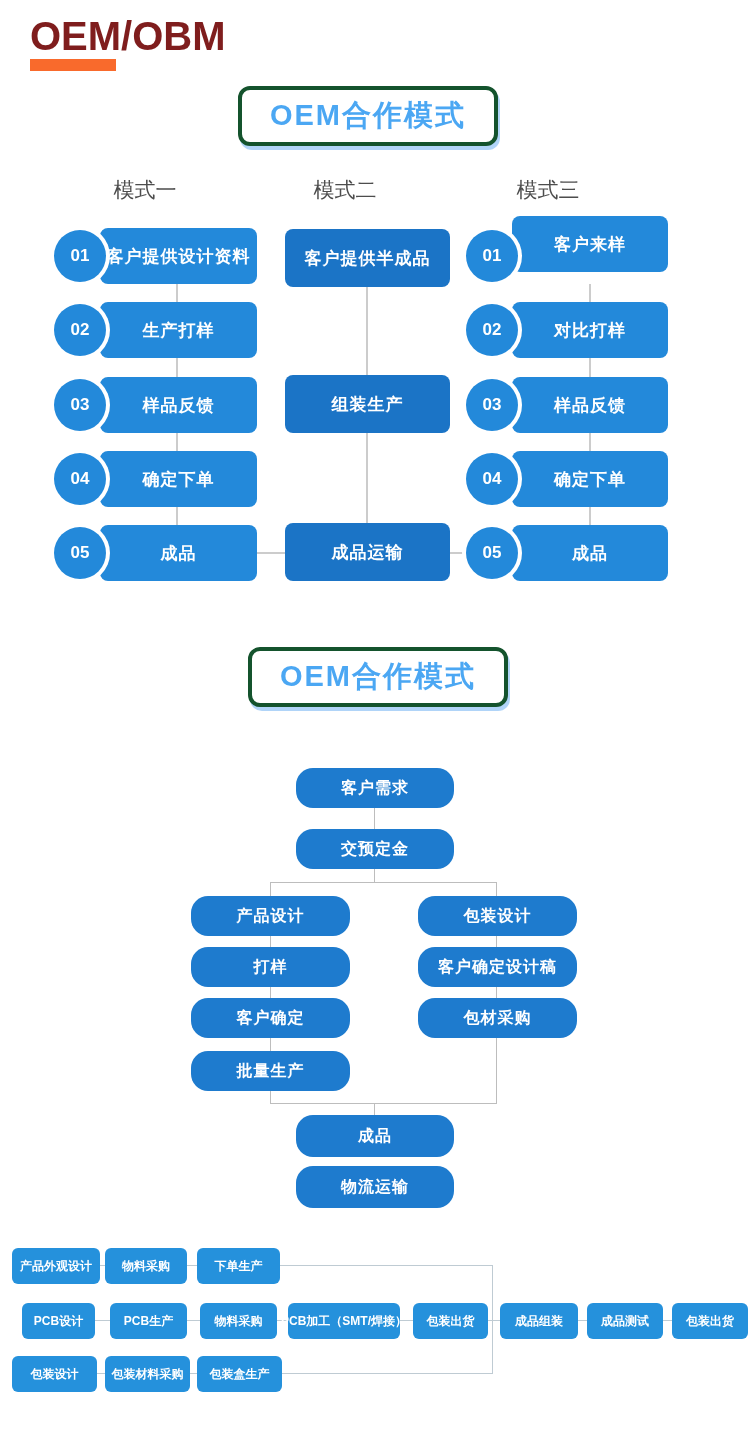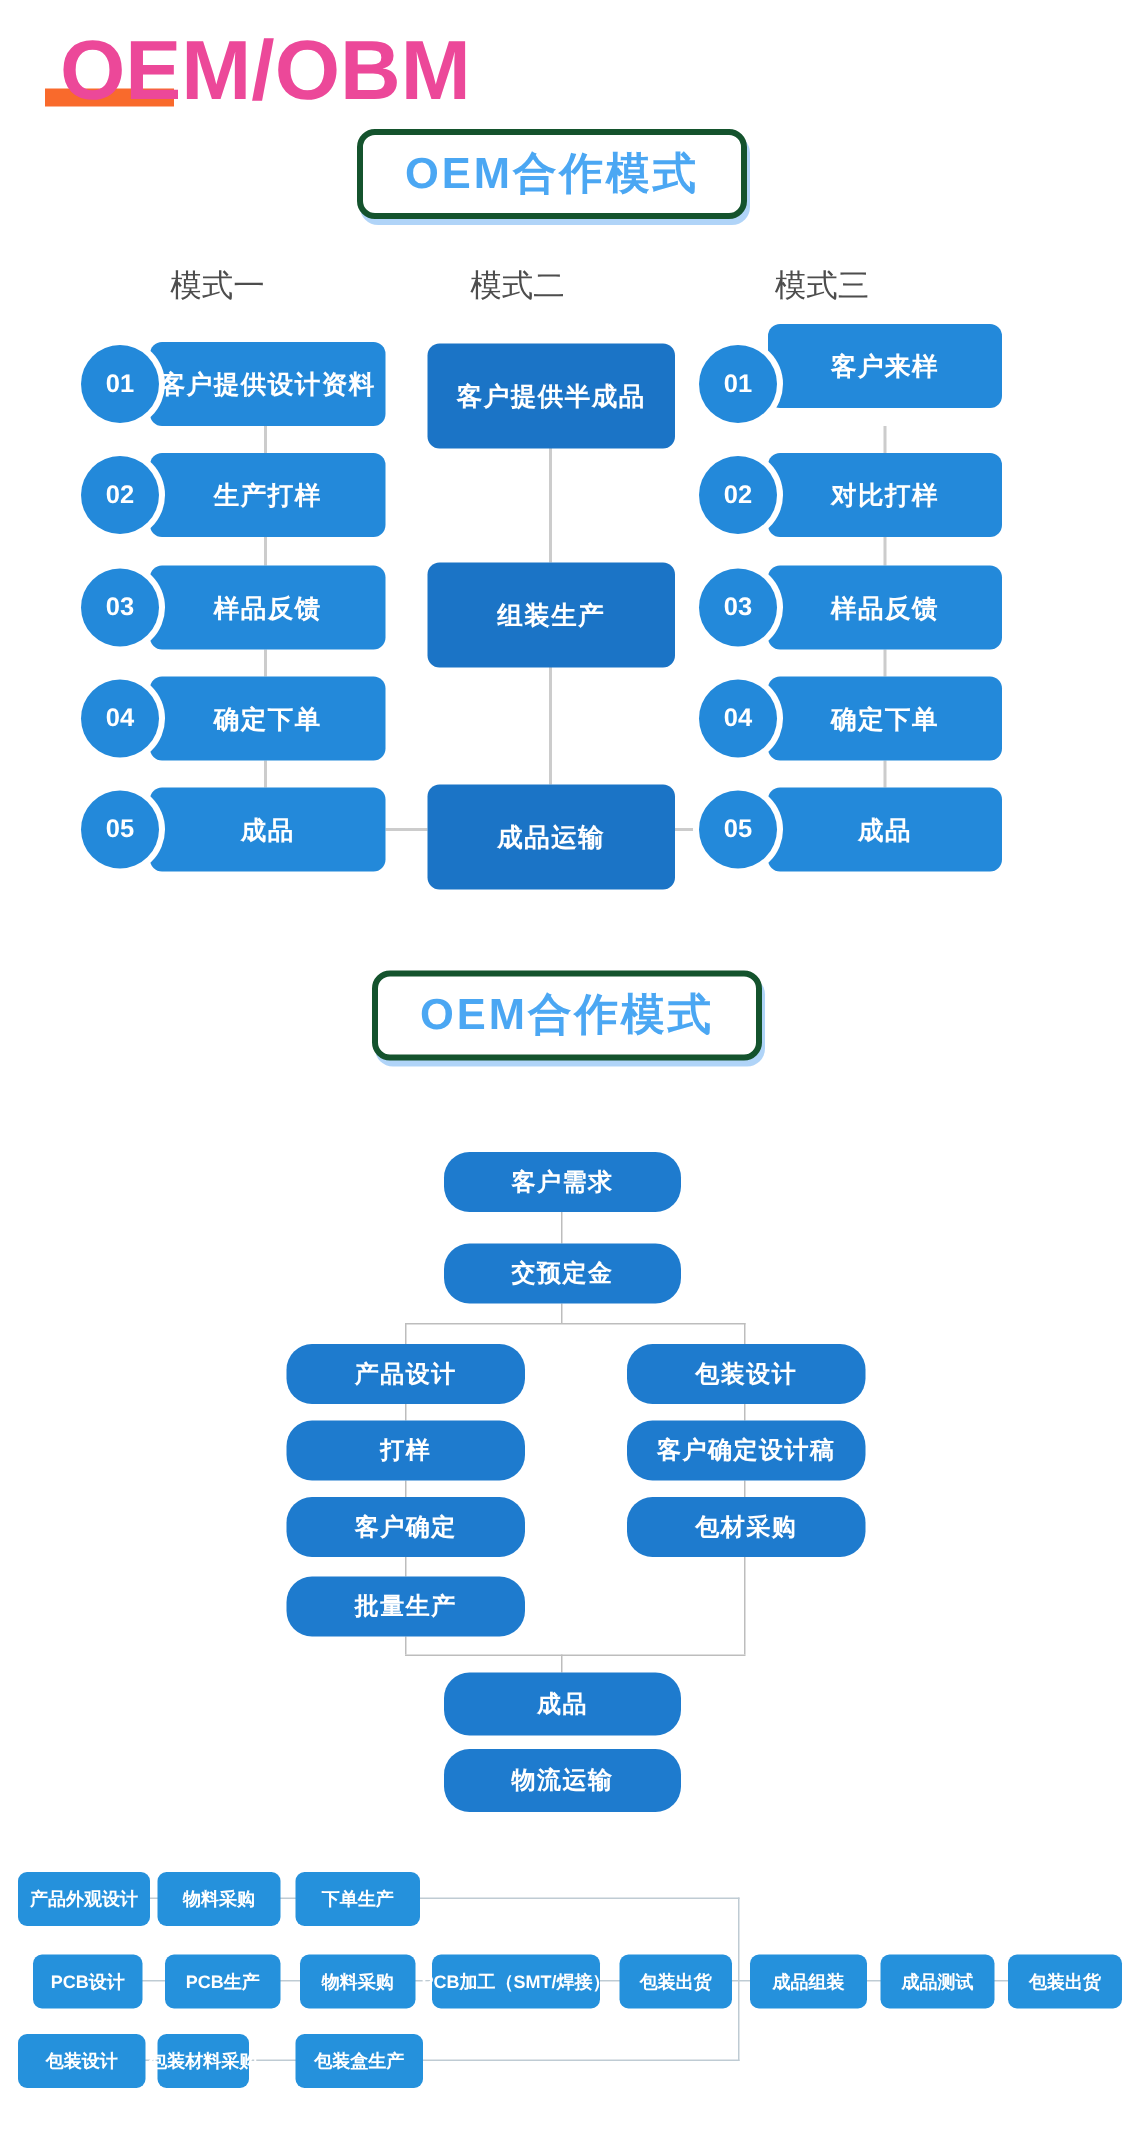--- a/index.html
+++ b/index.html
@@ -1,37 +1,37 @@
 <!DOCTYPE html>
 <html><head>
 <meta charset="utf-8">
 <style>
   html,body{margin:0;padding:0;background:#ffffff;}
   body{font-family:"Liberation Sans","DejaVu Sans",sans-serif;}
   #canvas{position:relative;width:750px;height:1437px;background:#fff;overflow:hidden;}
 
   
-  .page-title{position:absolute;left:40px;top:14px;font-size:56px;font-weight:600;color:#ec4899;z-index:1;letter-spacing:0px;}
+  .page-title{position:absolute;left:30px;top:14px;font-size:40px;font-weight:600;color:#7f1d1d;z-index:1;letter-spacing:0px;}
   .title-underline{position:absolute;left:30px;top:59px;width:86px;height:12px;background:#F96A2C;z-index:0;}
 
   
   .banner{position:absolute;background:#fff;border:4px solid #14532d;border-radius:12px;
           box-shadow:2px 4px 0 rgba(80,160,240,.45);display:flex;align-items:center;justify-content:center;}
   .banner-text{font-size:29px;font-weight:800;color:#4BA7F3;letter-spacing:2px;
                text-shadow:0 1px 0 #fff;}
 
   
   .mode-label{position:absolute;width:120px;text-align:center;font-size:21px;color:#4d4d4d;}
   .bar{position:absolute;height:56px;background:#2389DA;border-radius:8px;color:#fff;
        display:flex;align-items:center;justify-content:center;font-size:17px;font-weight:600;z-index:1;letter-spacing:1px;}
   .badge{position:absolute;width:60px;height:60px;border-radius:50%;background:#fff;z-index:2;
          display:flex;align-items:center;justify-content:center;}
   .badge-inner{width:52px;height:52px;border-radius:50%;background:#2389DA;color:#fff;
                display:flex;align-items:center;justify-content:center;font-size:17px;font-weight:700;}
-  .midbox{position:absolute;left:285px;width:165px;height:70px;background:#1B74C6;border-radius:8px;color:#fff;
+  .midbox{position:absolute;left:285px;width:165px;height:58px;background:#1B74C6;border-radius:8px;color:#fff;
           display:flex;align-items:center;justify-content:center;font-size:17px;font-weight:600;z-index:1;letter-spacing:1px;}
   .vline{position:absolute;width:2px;background:#cccccc;z-index:0;}
   .hline{position:absolute;height:2px;background:#cccccc;z-index:0;}
 
   
   .flowbox{position:absolute;background:#1E7BCE;border-radius:17px;color:#fff;
            display:flex;align-items:center;justify-content:center;font-size:16px;font-weight:600;z-index:1;letter-spacing:1px;}
   .fline-v{position:absolute;width:1px;background:#bdbdbd;z-index:0;}
   .fline-h{position:absolute;height:1px;background:#bdbdbd;z-index:0;}
 
@@ -165,16 +165,16 @@
   <div class="smallbox" style="left:22px;top:1303px;width:73px;">PCB设计</div>
   <div class="smallbox" style="left:110px;top:1303px;width:77px;">PCB生产</div>
   <div class="smallbox" style="left:200px;top:1303px;width:77px;">物料采购</div>
   <div class="smallbox" style="left:288px;top:1303px;width:112px;">PCB加工（SMT/焊接）</div>
   <div class="smallbox" style="left:413px;top:1303px;width:75px;">包装出货</div>
   <div class="smallbox" style="left:500px;top:1303px;width:78px;">成品组装</div>
   <div class="smallbox" style="left:587px;top:1303px;width:76px;">成品测试</div>
   <div class="smallbox" style="left:672px;top:1303px;width:76px;">包装出货</div>
 
   <div class="smallbox" style="left:12px;top:1356px;width:85px;">包装设计</div>
-  <div class="smallbox" style="left:105px;top:1356px;width:61px;">包装材料采购</div>
+  <div class="smallbox" style="left:105px;top:1356px;width:85px;">包装材料采购</div>
   <div class="smallbox" style="left:197px;top:1356px;width:85px;">包装盒生产</div>
 
 </div>
 
 </body></html>

